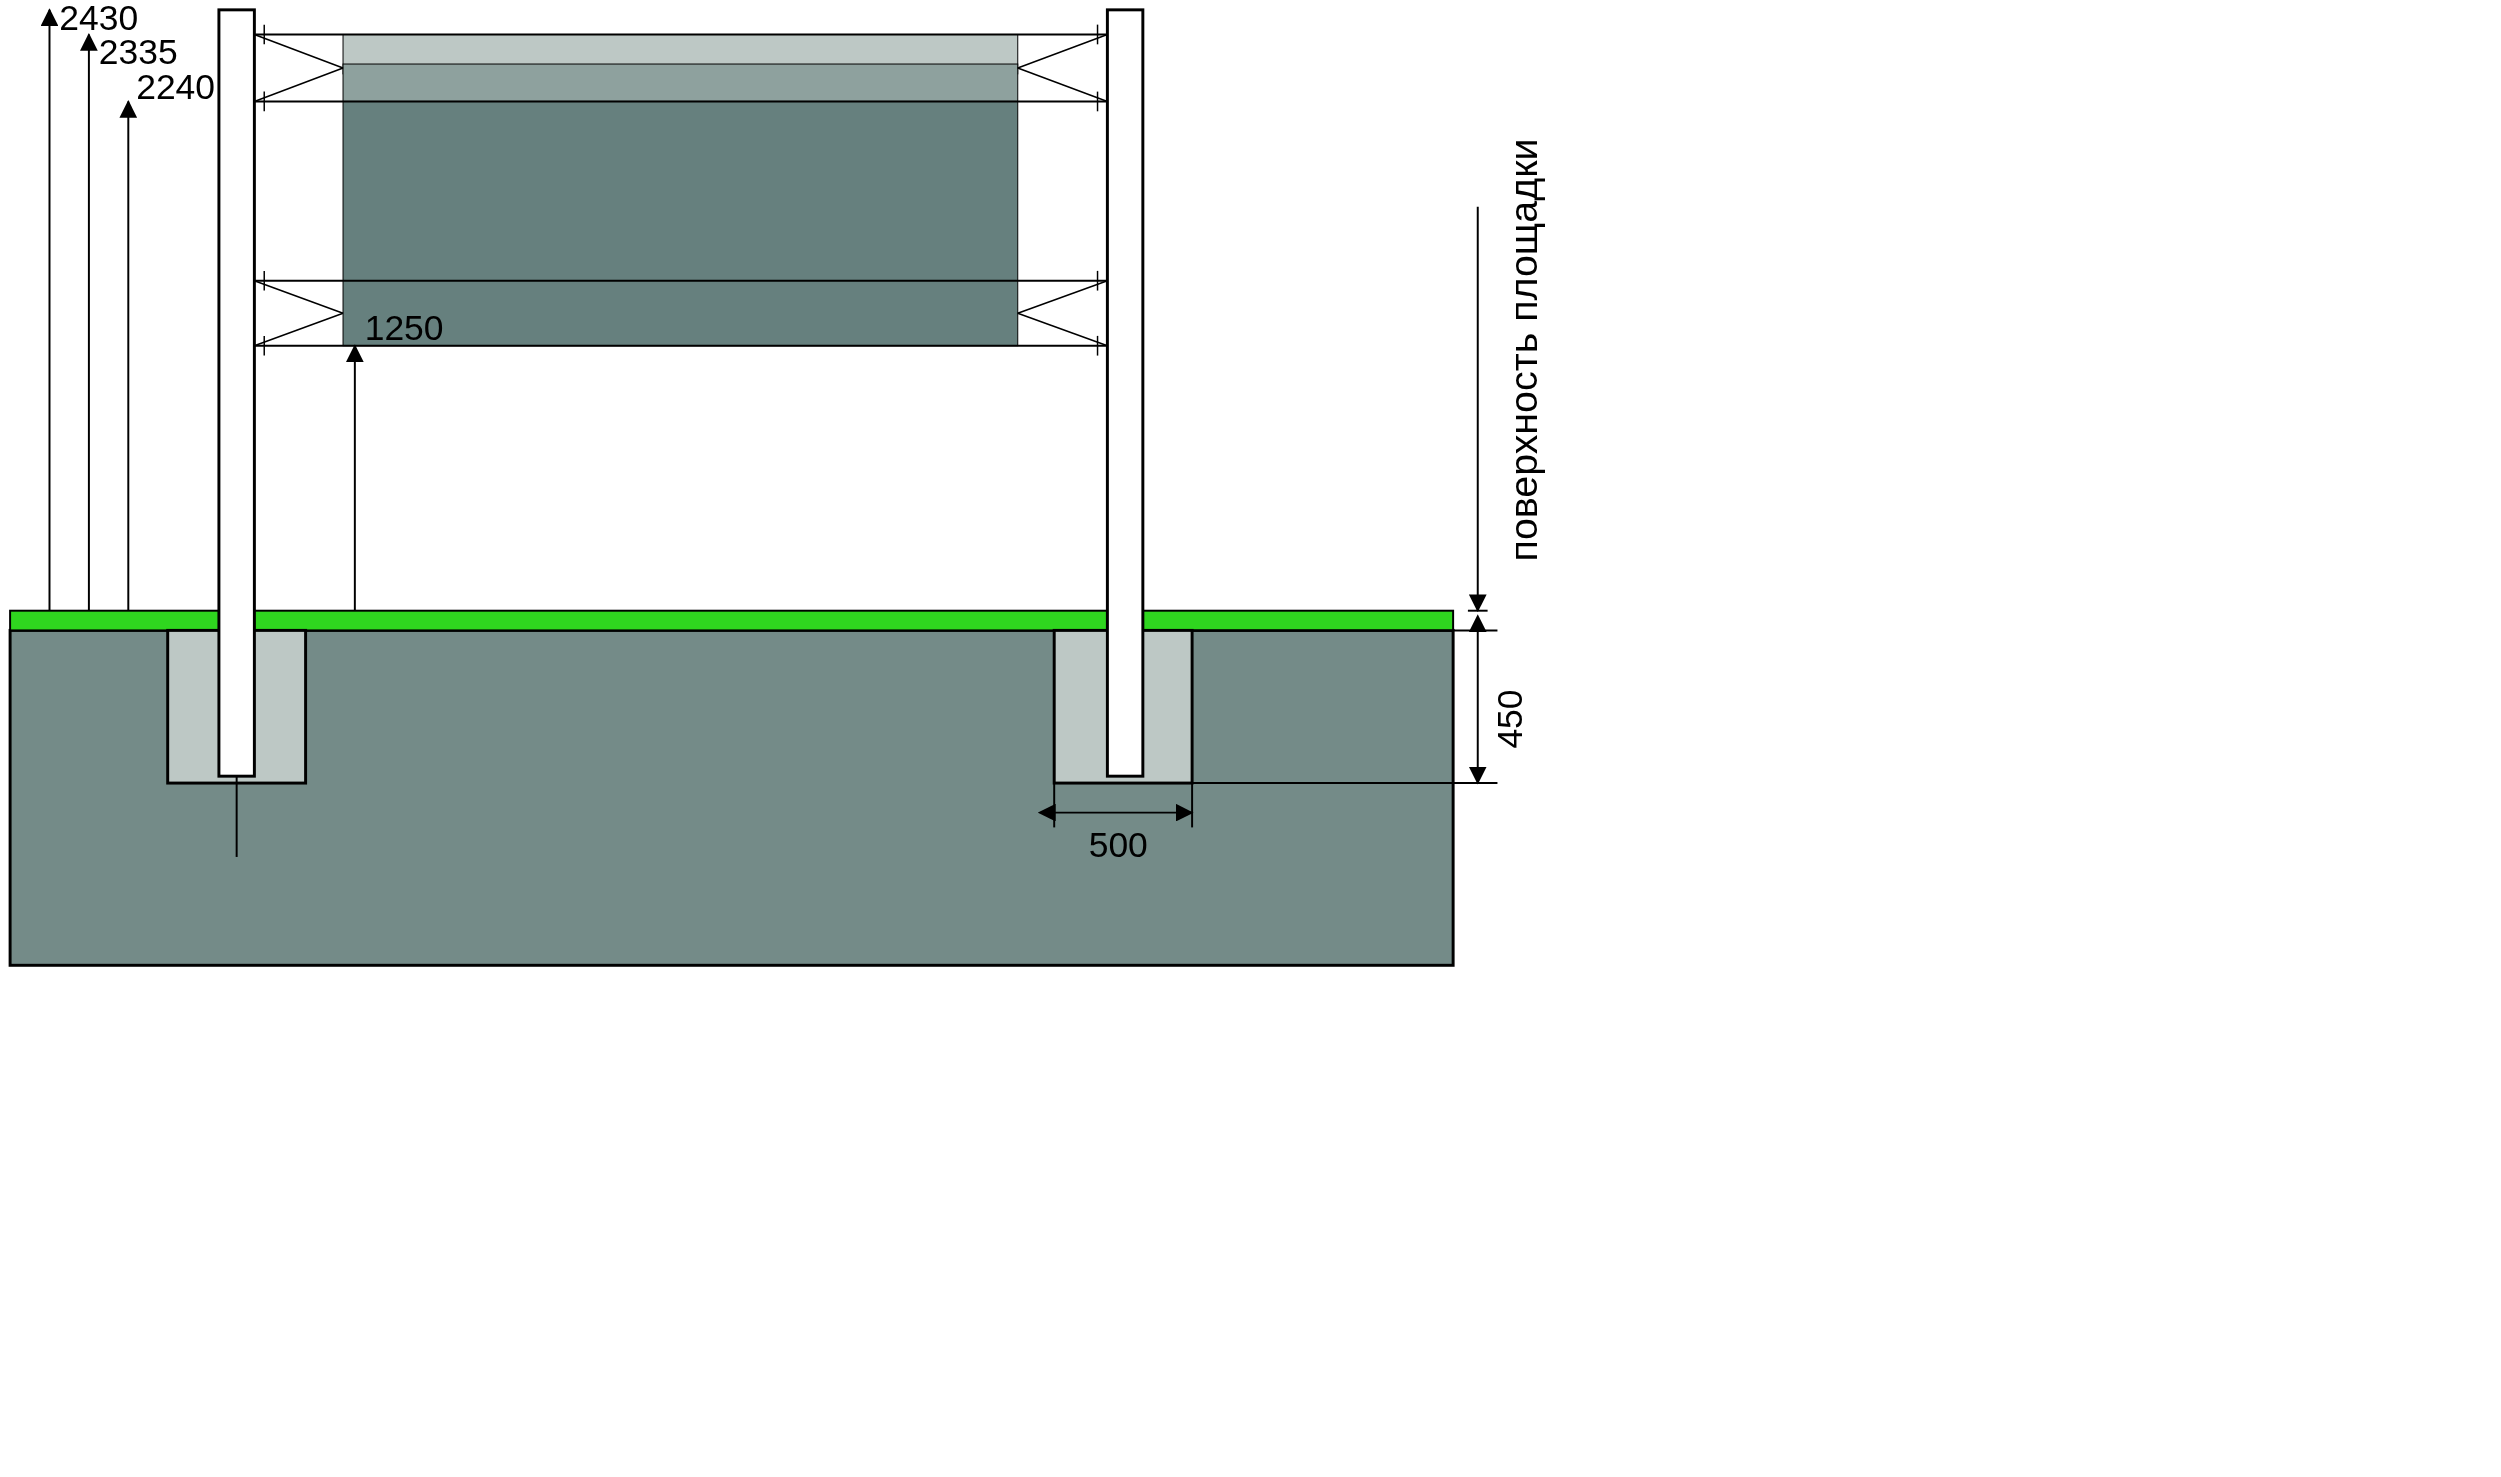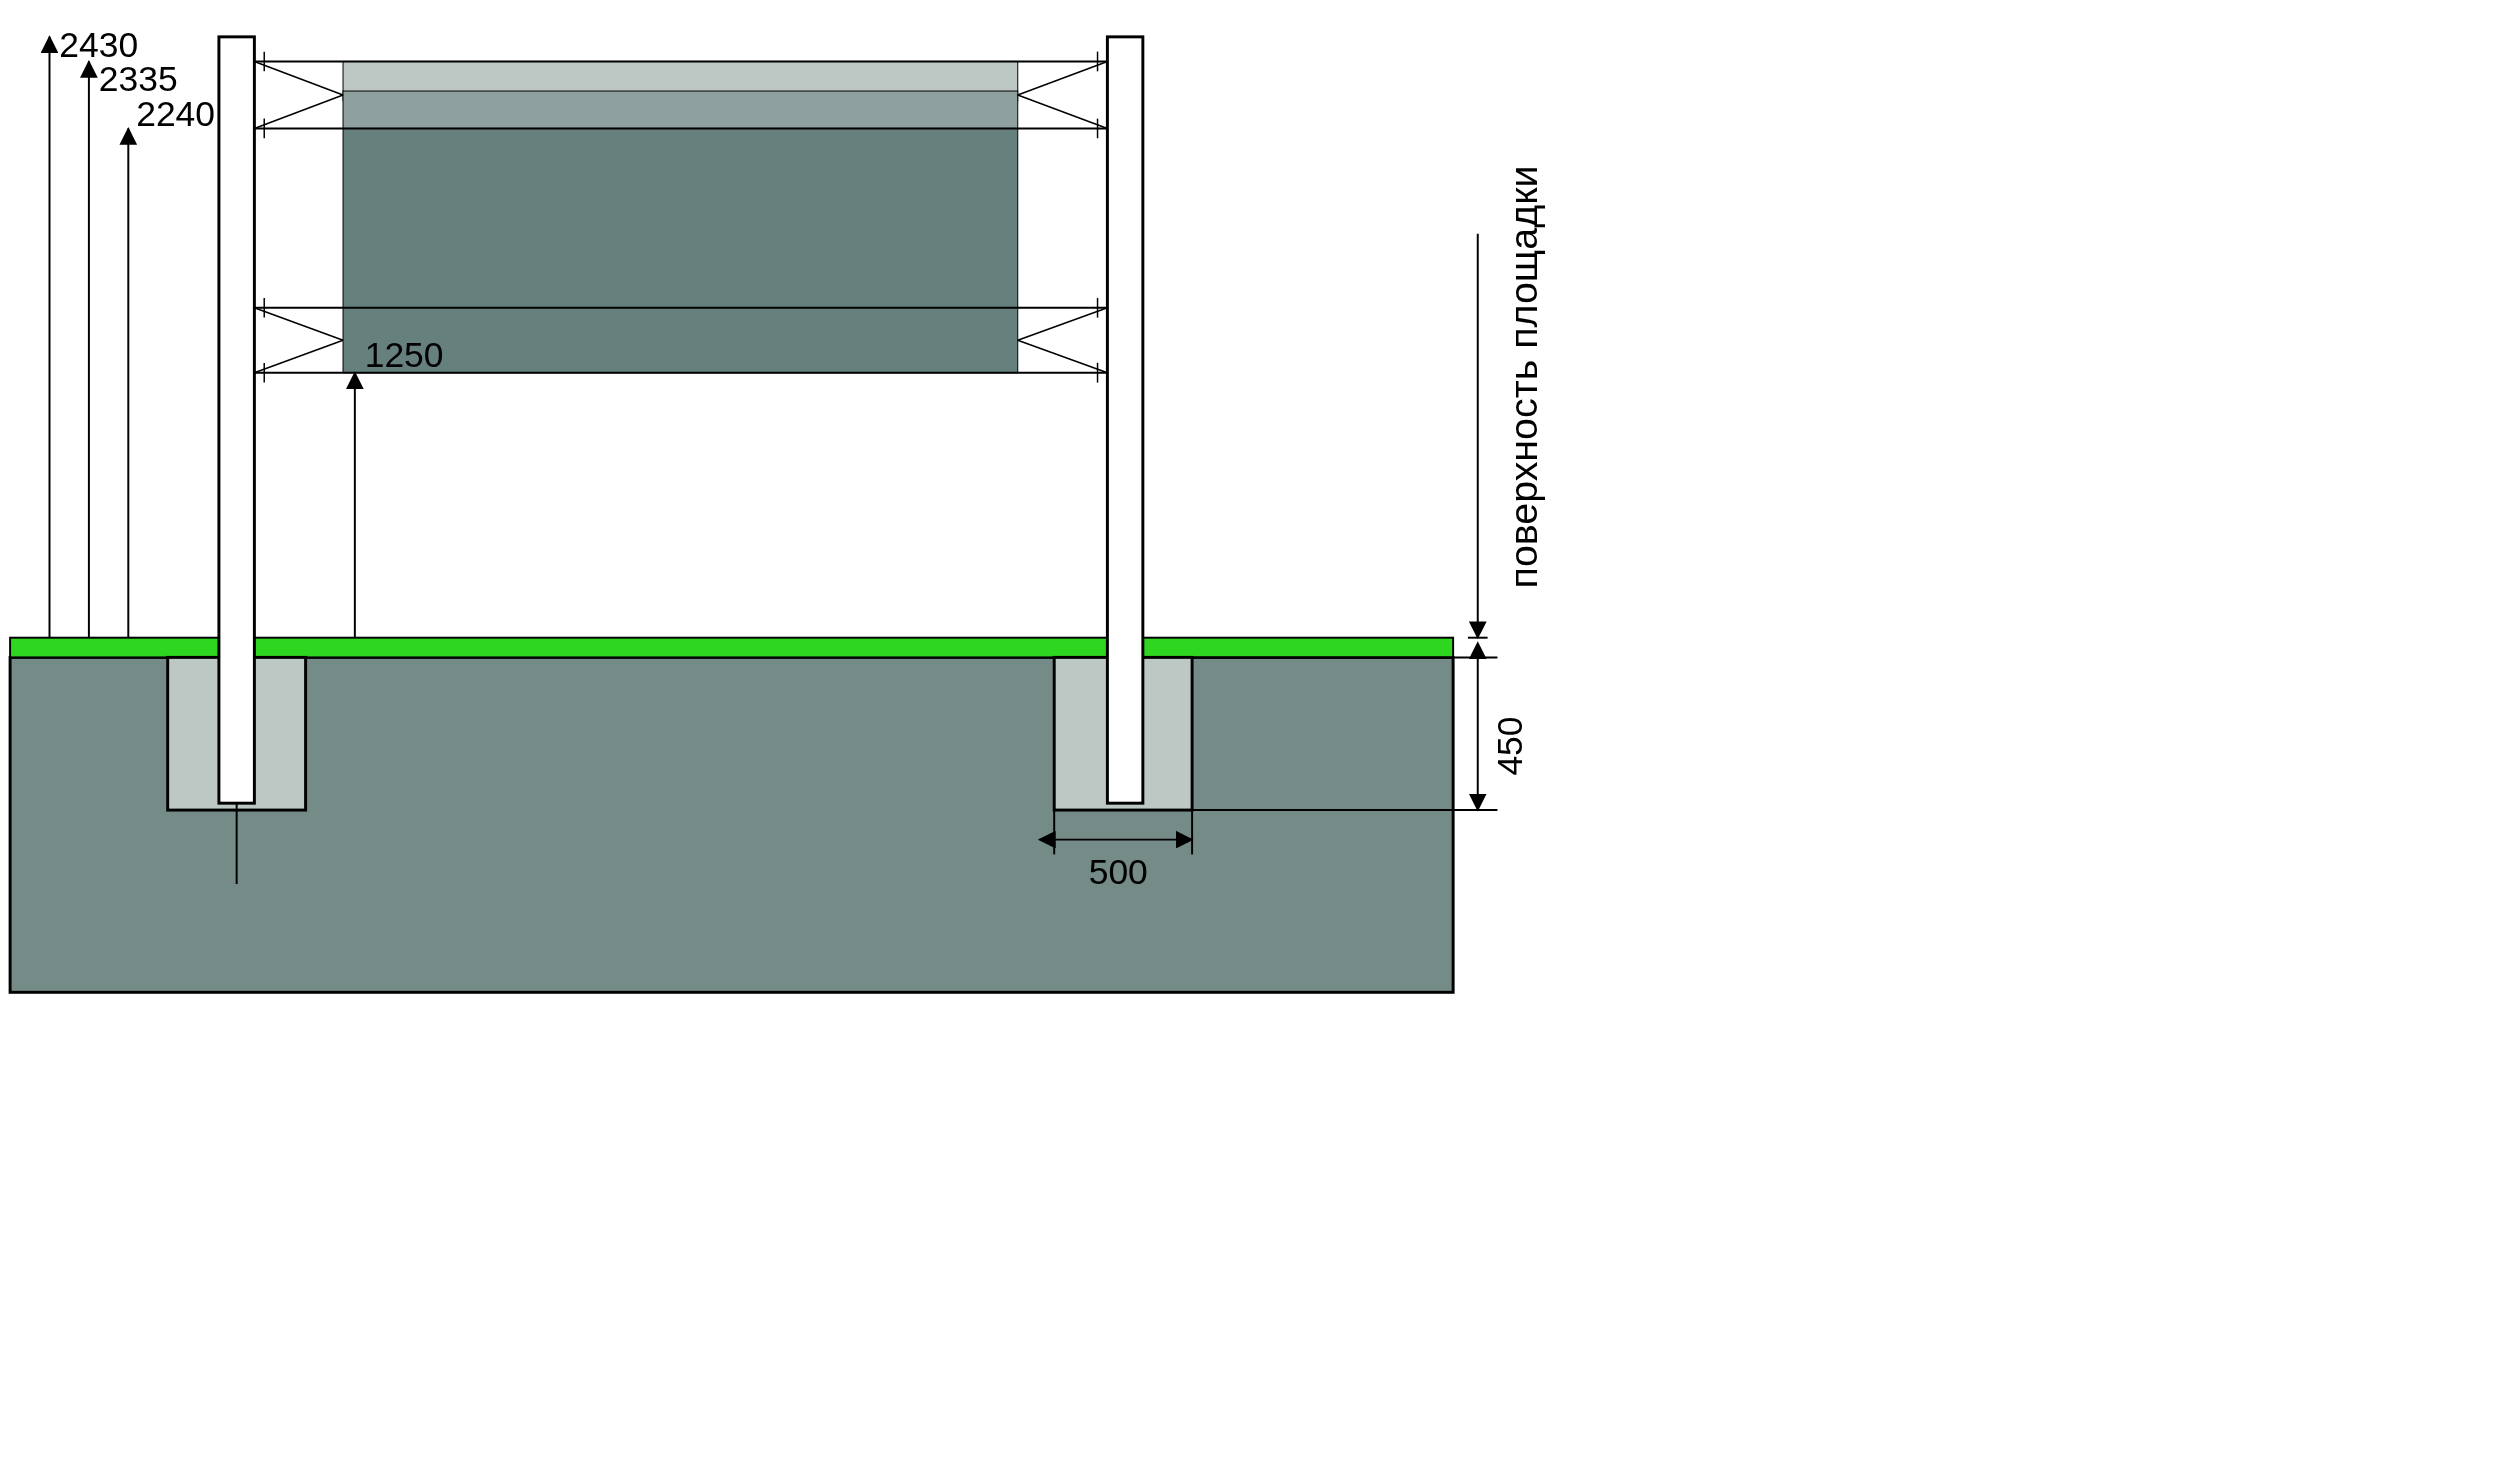--- a/index.html
+++ b/index.html
@@ -1,16 +1,16 @@
 <!DOCTYPE html>
 <html><head>
 <meta charset="utf-8">
 <style>
   html,body{margin:0;padding:0;background:#fff;font-family:Arial,Helvetica,sans-serif;}
-  .wrap{position:relative;width:1675px;height:985px;margin-top:27px;}
+  .wrap{position:relative;width:1675px;height:985px;}
   svg{display:block;}
   text{font-family:Arial,Helvetica,sans-serif;}
 </style>
 </head>
 <body>
 
 <div class="wrap">
 <svg viewBox="0 0 1700 1000" width="1675" height="985">
 <defs>
   <marker id="ah" viewBox="0 0 12 12" refX="1" refY="6" markerWidth="9" markerHeight="9" orient="auto-start-reverse">

